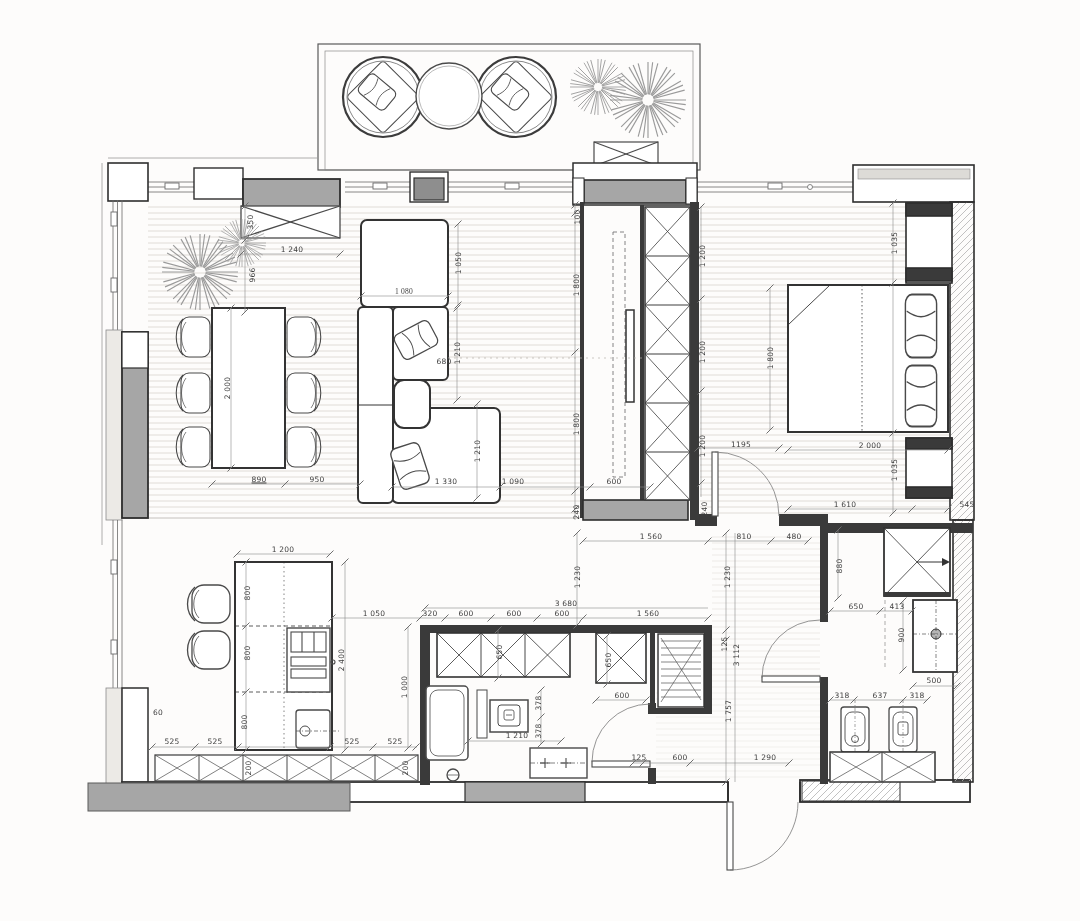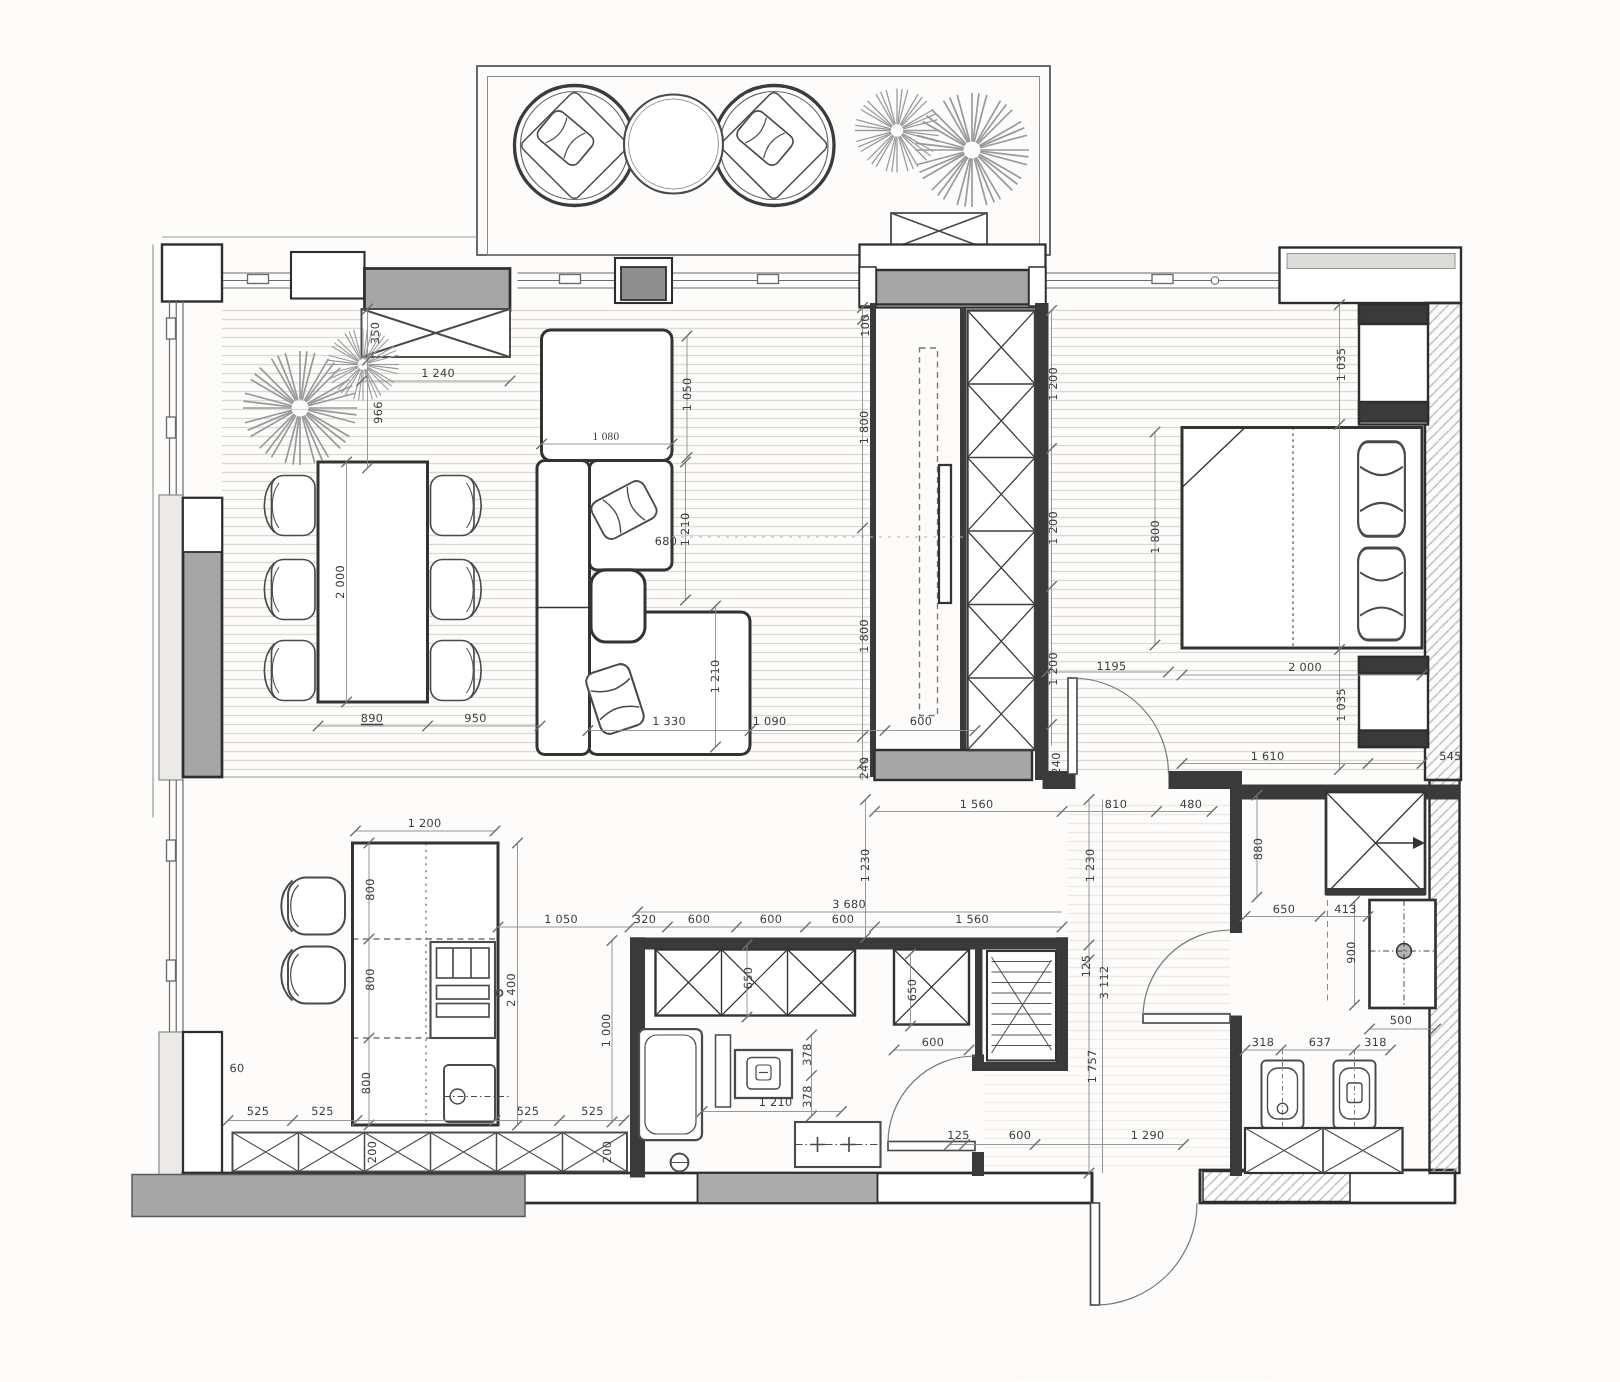--- a/index.html
+++ b/index.html
@@ -531,21 +531,21 @@
     <line x1="770" y1="288" x2="770" y2="430"></line>
         <use href="#tick" x="770" y="288"></use>
         <use href="#tick" x="770" y="430"></use>
   </g>
 </svg>
 
 <div id="labels-layer">
       <span class="dim " style="left: 292px; top: 249px;">1 240</span>
       <span class="dim " style="left: 404px; top: 291px; font-family: Liberation Serif, serif;">1 080</span>
       <span class="dim " style="left: 444px; top: 361px;">680</span>
-      <span class="dim " style="left: 248px; top: 479px; text-decoration: underline;">890</span>
+      <span class="dim " style="left: 259px; top: 479px; text-decoration: underline;">890</span>
       <span class="dim " style="left: 317px; top: 479px;">950</span>
       <span class="dim " style="left: 446px; top: 481px;">1 330</span>
       <span class="dim " style="left: 513px; top: 481px;">1 090</span>
       <span class="dim " style="left: 614px; top: 481px;">600</span>
       <span class="dim " style="left: 741px; top: 444px;">1195</span>
       <span class="dim " style="left: 870px; top: 445px;">2 000</span>
       <span class="dim " style="left: 845px; top: 504px;">1 610</span>
       <span class="dim " style="left: 931px; top: 504px; margin-left: 36px;">545</span>
       <span class="dim " style="left: 651px; top: 536px;">1 560</span>
       <span class="dim " style="left: 744px; top: 536px;">810</span>

